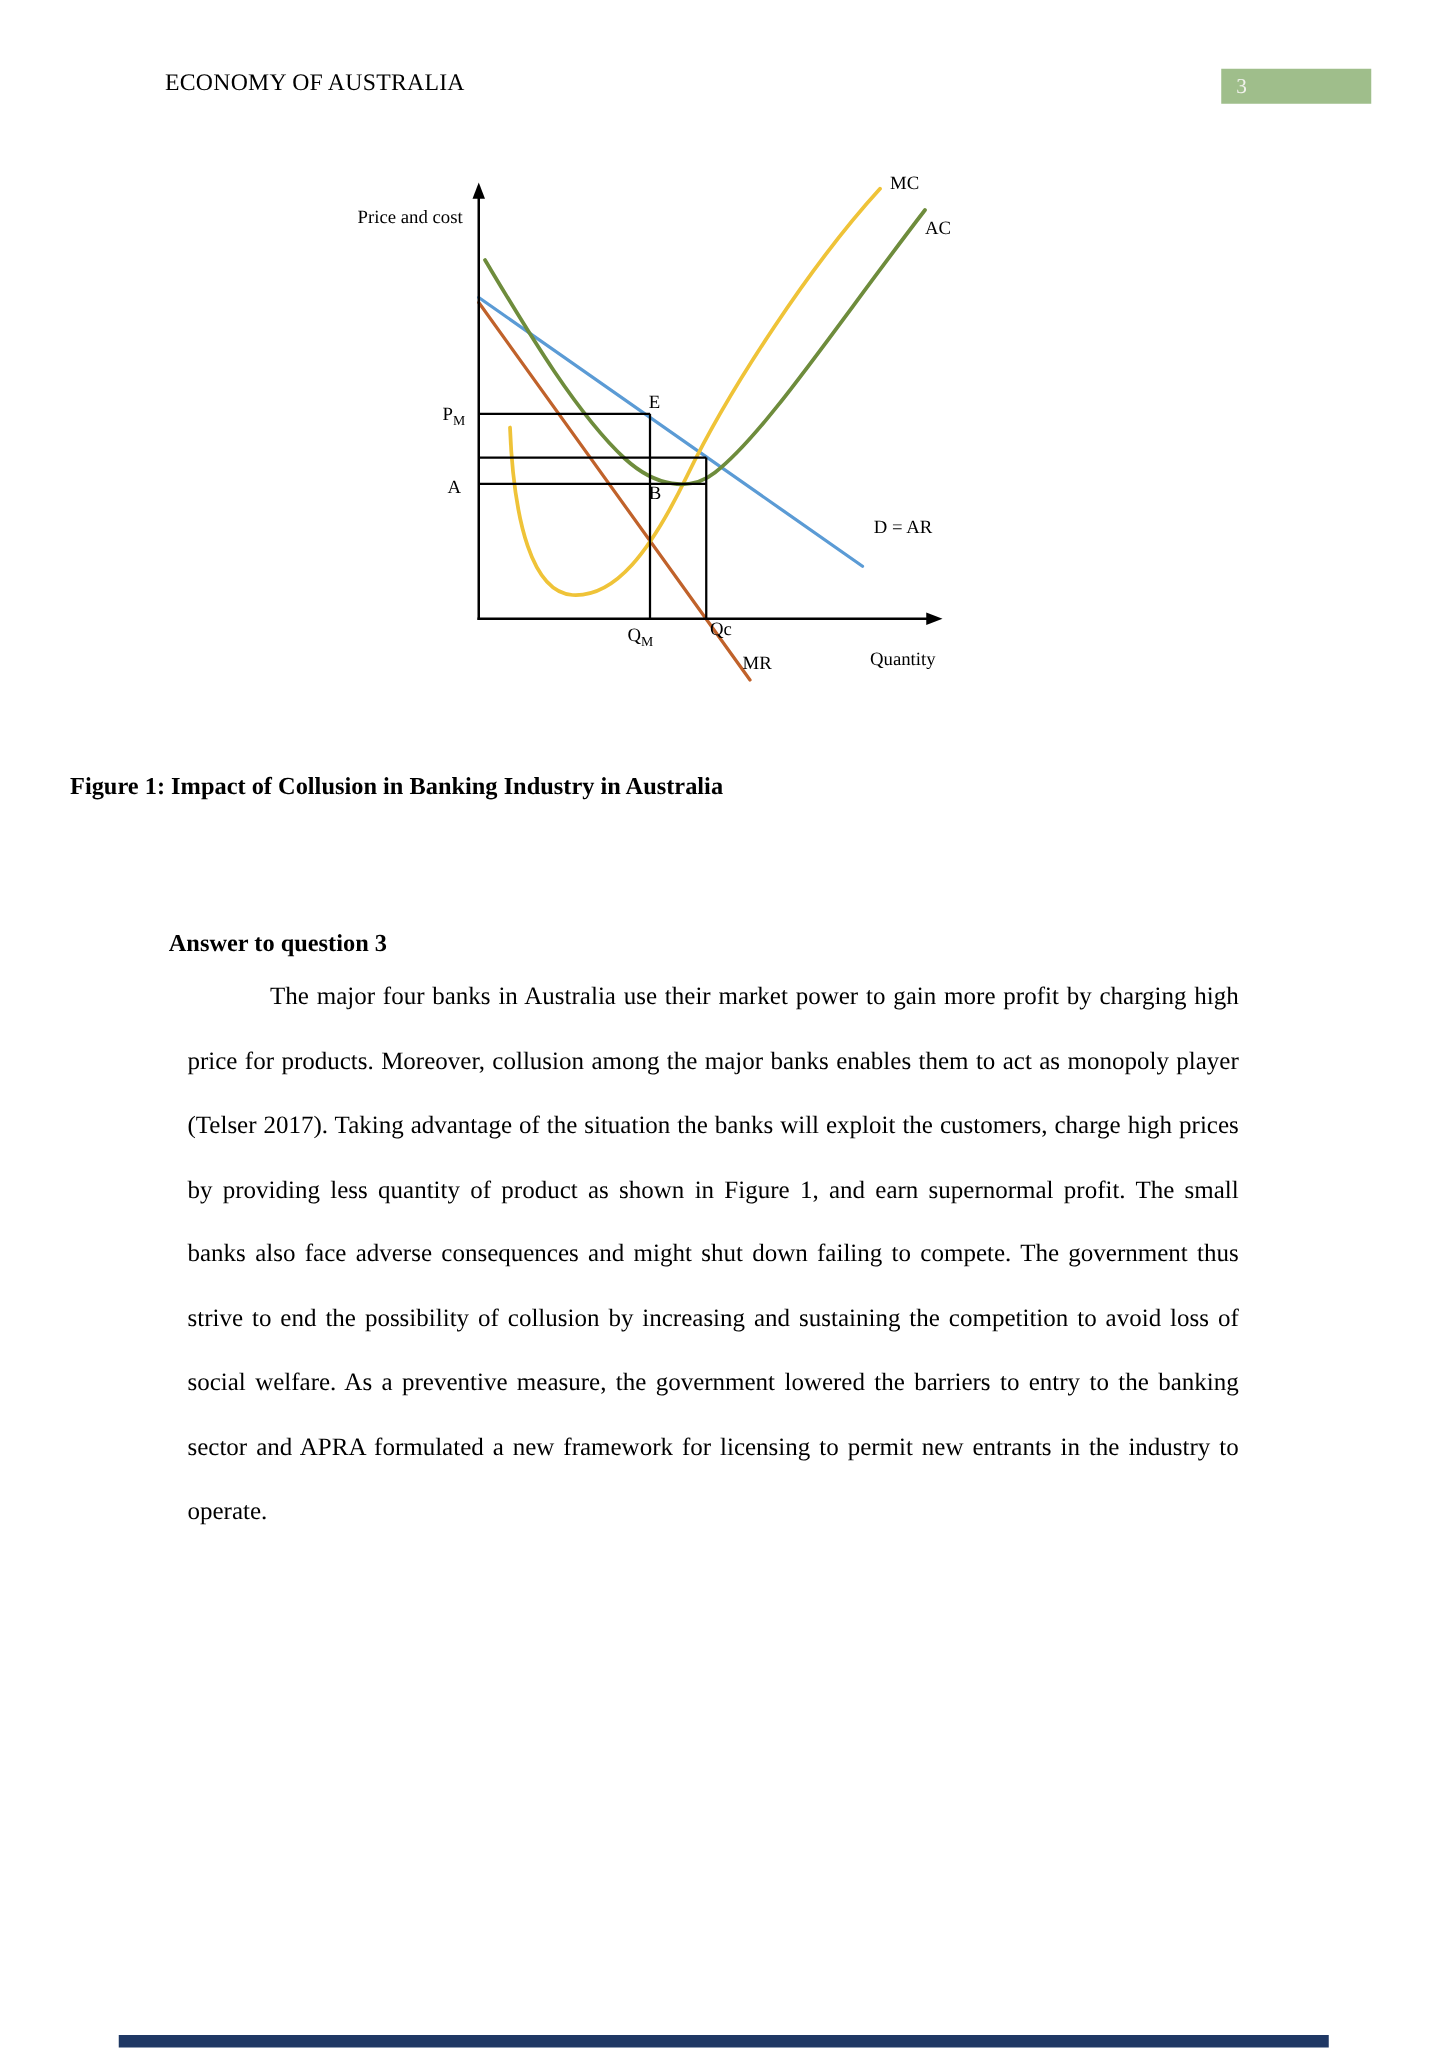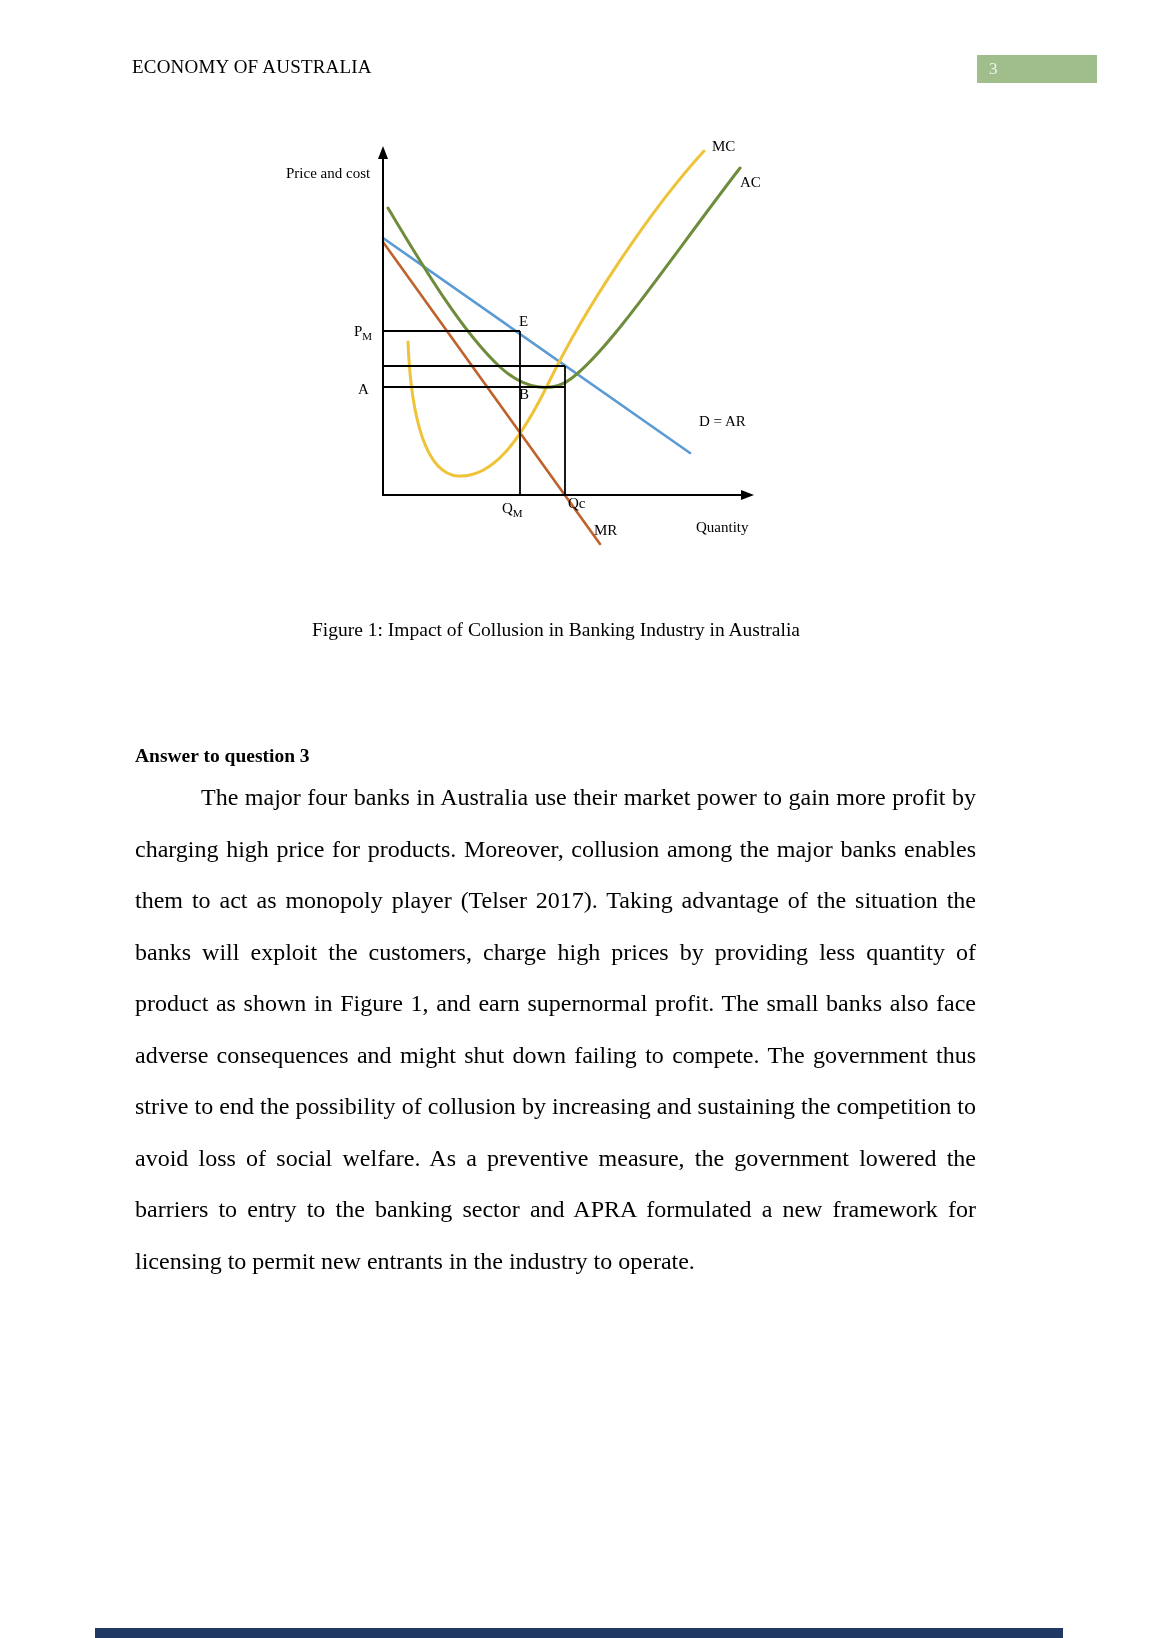--- a/index.html
+++ b/index.html
@@ -15,27 +15,27 @@
   }
   .figure-wrap { position:absolute; left:278px; top:126px; width:512px; height:452px; }
   .diag-label { font-family:"Liberation Serif", serif; font-size:15px; fill:#000000; }
   .sub { font-size:11px; }
   .axis { stroke:#000000; stroke-width:2; }
   .arrow { fill:#000000; }
   .curve { fill:none; stroke-width:3; stroke-linecap:round; }
   .thin { stroke-width:2.6; }
   .construct { stroke:#000000; stroke-width:1.8; }
   .caption {
-    position:absolute; left:56px; top:619px; width:1000px; text-align:center;
-    font-size:19.5px; font-weight:normal;
+    position:absolute; left:56px; top:619px; width:1000px; text-align:left;
+    font-size:19.5px; font-weight:bold;
   }
   .section-heading { position:absolute; left:135px; top:745px; font-size:19.5px; font-weight:bold; }
   .body-paragraph {
-    position:absolute; left:135px; top:772px; width:841px;
-    font-size:24px; line-height:51.5px; text-align:justify; text-indent:66px;
+    position:absolute; left:150px; top:772px; width:841px;
+    font-size:20px; line-height:51.5px; text-align:justify; text-indent:66px;
   }
   .bottom-bar { position:absolute; left:95px; top:1628px; width:968px; height:10px; }
 </style>
 </head>
 <body>
 
 <div class="running-head">ECONOMY OF AUSTRALIA</div>
 
 <div class="page-number-box" style="background-color: rgb(159, 190, 139);">
   <span style="color: rgb(242, 242, 238);">3</span>

